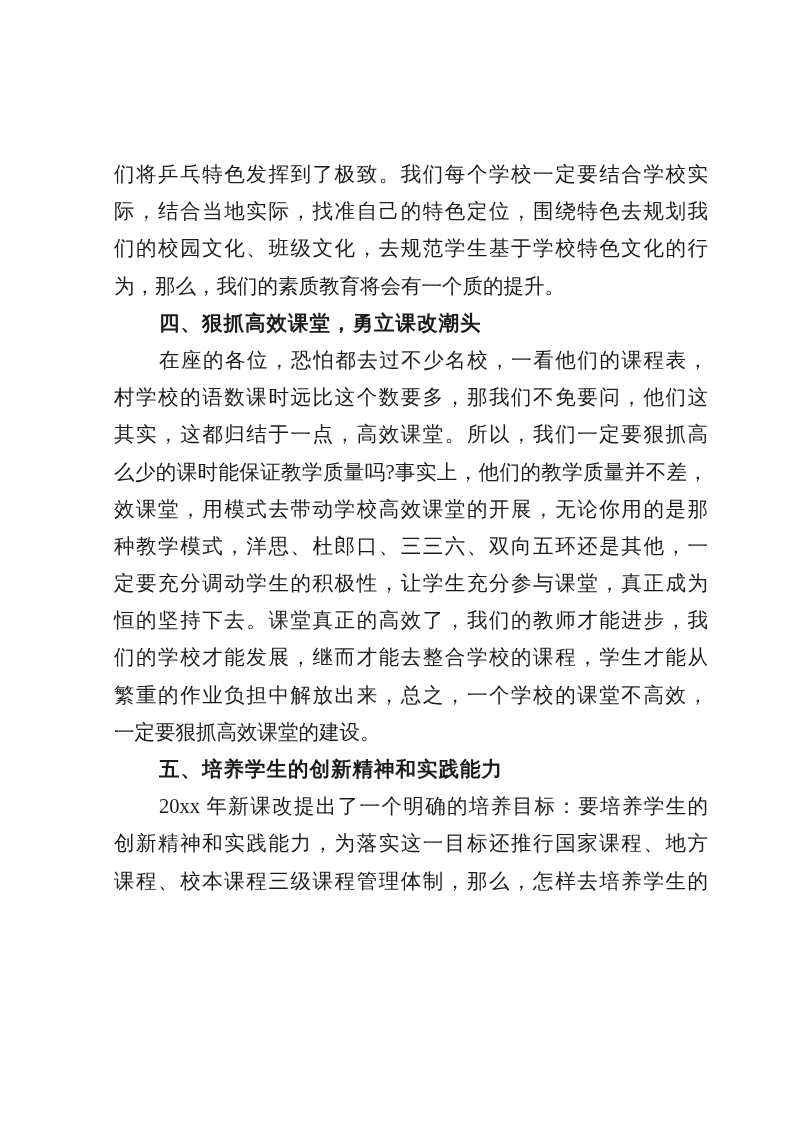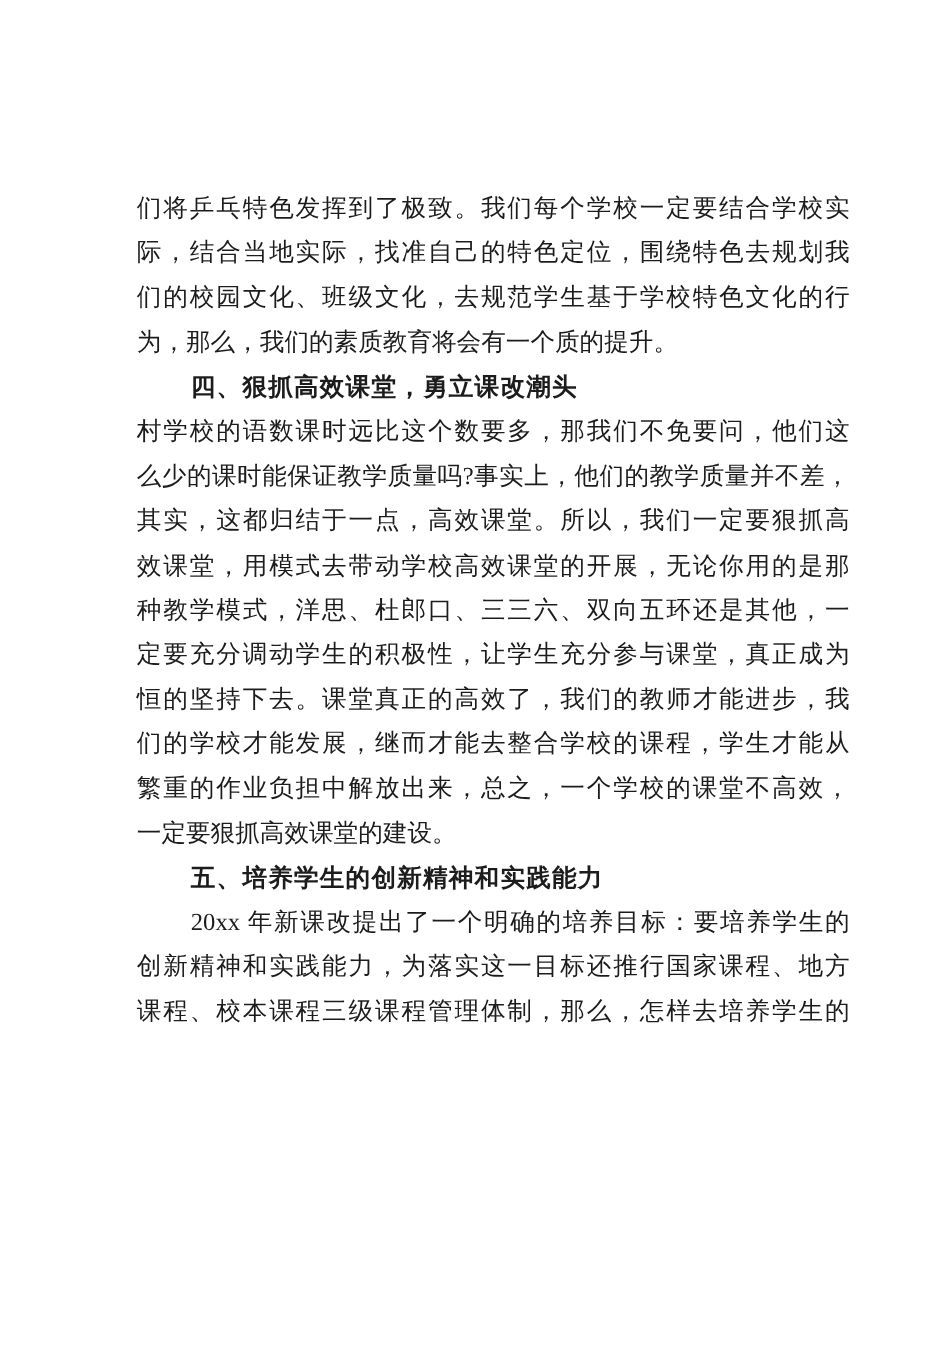--- a/index.html
+++ b/index.html
@@ -58,23 +58,24 @@
 </head>
 <body>
 
 <div class="page">
   <div class="doc-body" style="color: rgb(28, 28, 28);">
       <div class="line fill">们将乒乓特色发挥到了极致。我们每个学校一定要结合学校实</div>
       <div class="line fill">际，结合当地实际，找准自己的特色定位，围绕特色去规划我</div>
       <div class="line fill">们的校园文化、班级文化，去规范学生基于学校特色文化的行</div>
       <div class="line endline">为，那么，我们的素质教育将会有一个质的提升。</div>
       <div class="line heading">四、狠抓高效课堂，勇立课改潮头</div>
+      <div class="line fill indent">在座的各位，恐怕都去过不少名校，一看他们的课程表，</div>
       <div class="line fill">村学校的语数课时远比这个数要多，那我们不免要问，他们这</div>
+      <div class="line fill">其实，这都归结于一点，高效课堂。所以，我们一定要狠抓高</div>
       <div class="line fill">么少的课时能保证教学质量吗?事实上，他们的教学质量并不差，</div>
-      <div class="line fill">其实，这都归结于一点，高效课堂。所以，我们一定要狠抓高</div>
       <div class="line fill">效课堂，用模式去带动学校高效课堂的开展，无论你用的是那</div>
       <div class="line fill">种教学模式，洋思、杜郎口、三三六、双向五环还是其他，一</div>
       <div class="line fill">定要充分调动学生的积极性，让学生充分参与课堂，真正成为</div>
       <div class="line fill">恒的坚持下去。课堂真正的高效了，我们的教师才能进步，我</div>
       <div class="line fill">们的学校才能发展，继而才能去整合学校的课程，学生才能从</div>
       <div class="line fill">繁重的作业负担中解放出来，总之，一个学校的课堂不高效，</div>
       <div class="line endline">一定要狠抓高效课堂的建设。</div>
       <div class="line heading">五、培养学生的创新精神和实践能力</div>
       <div class="line fill indent">20xx 年新课改提出了一个明确的培养目标：要培养学生的</div>
       <div class="line fill">创新精神和实践能力，为落实这一目标还推行国家课程、地方</div>

